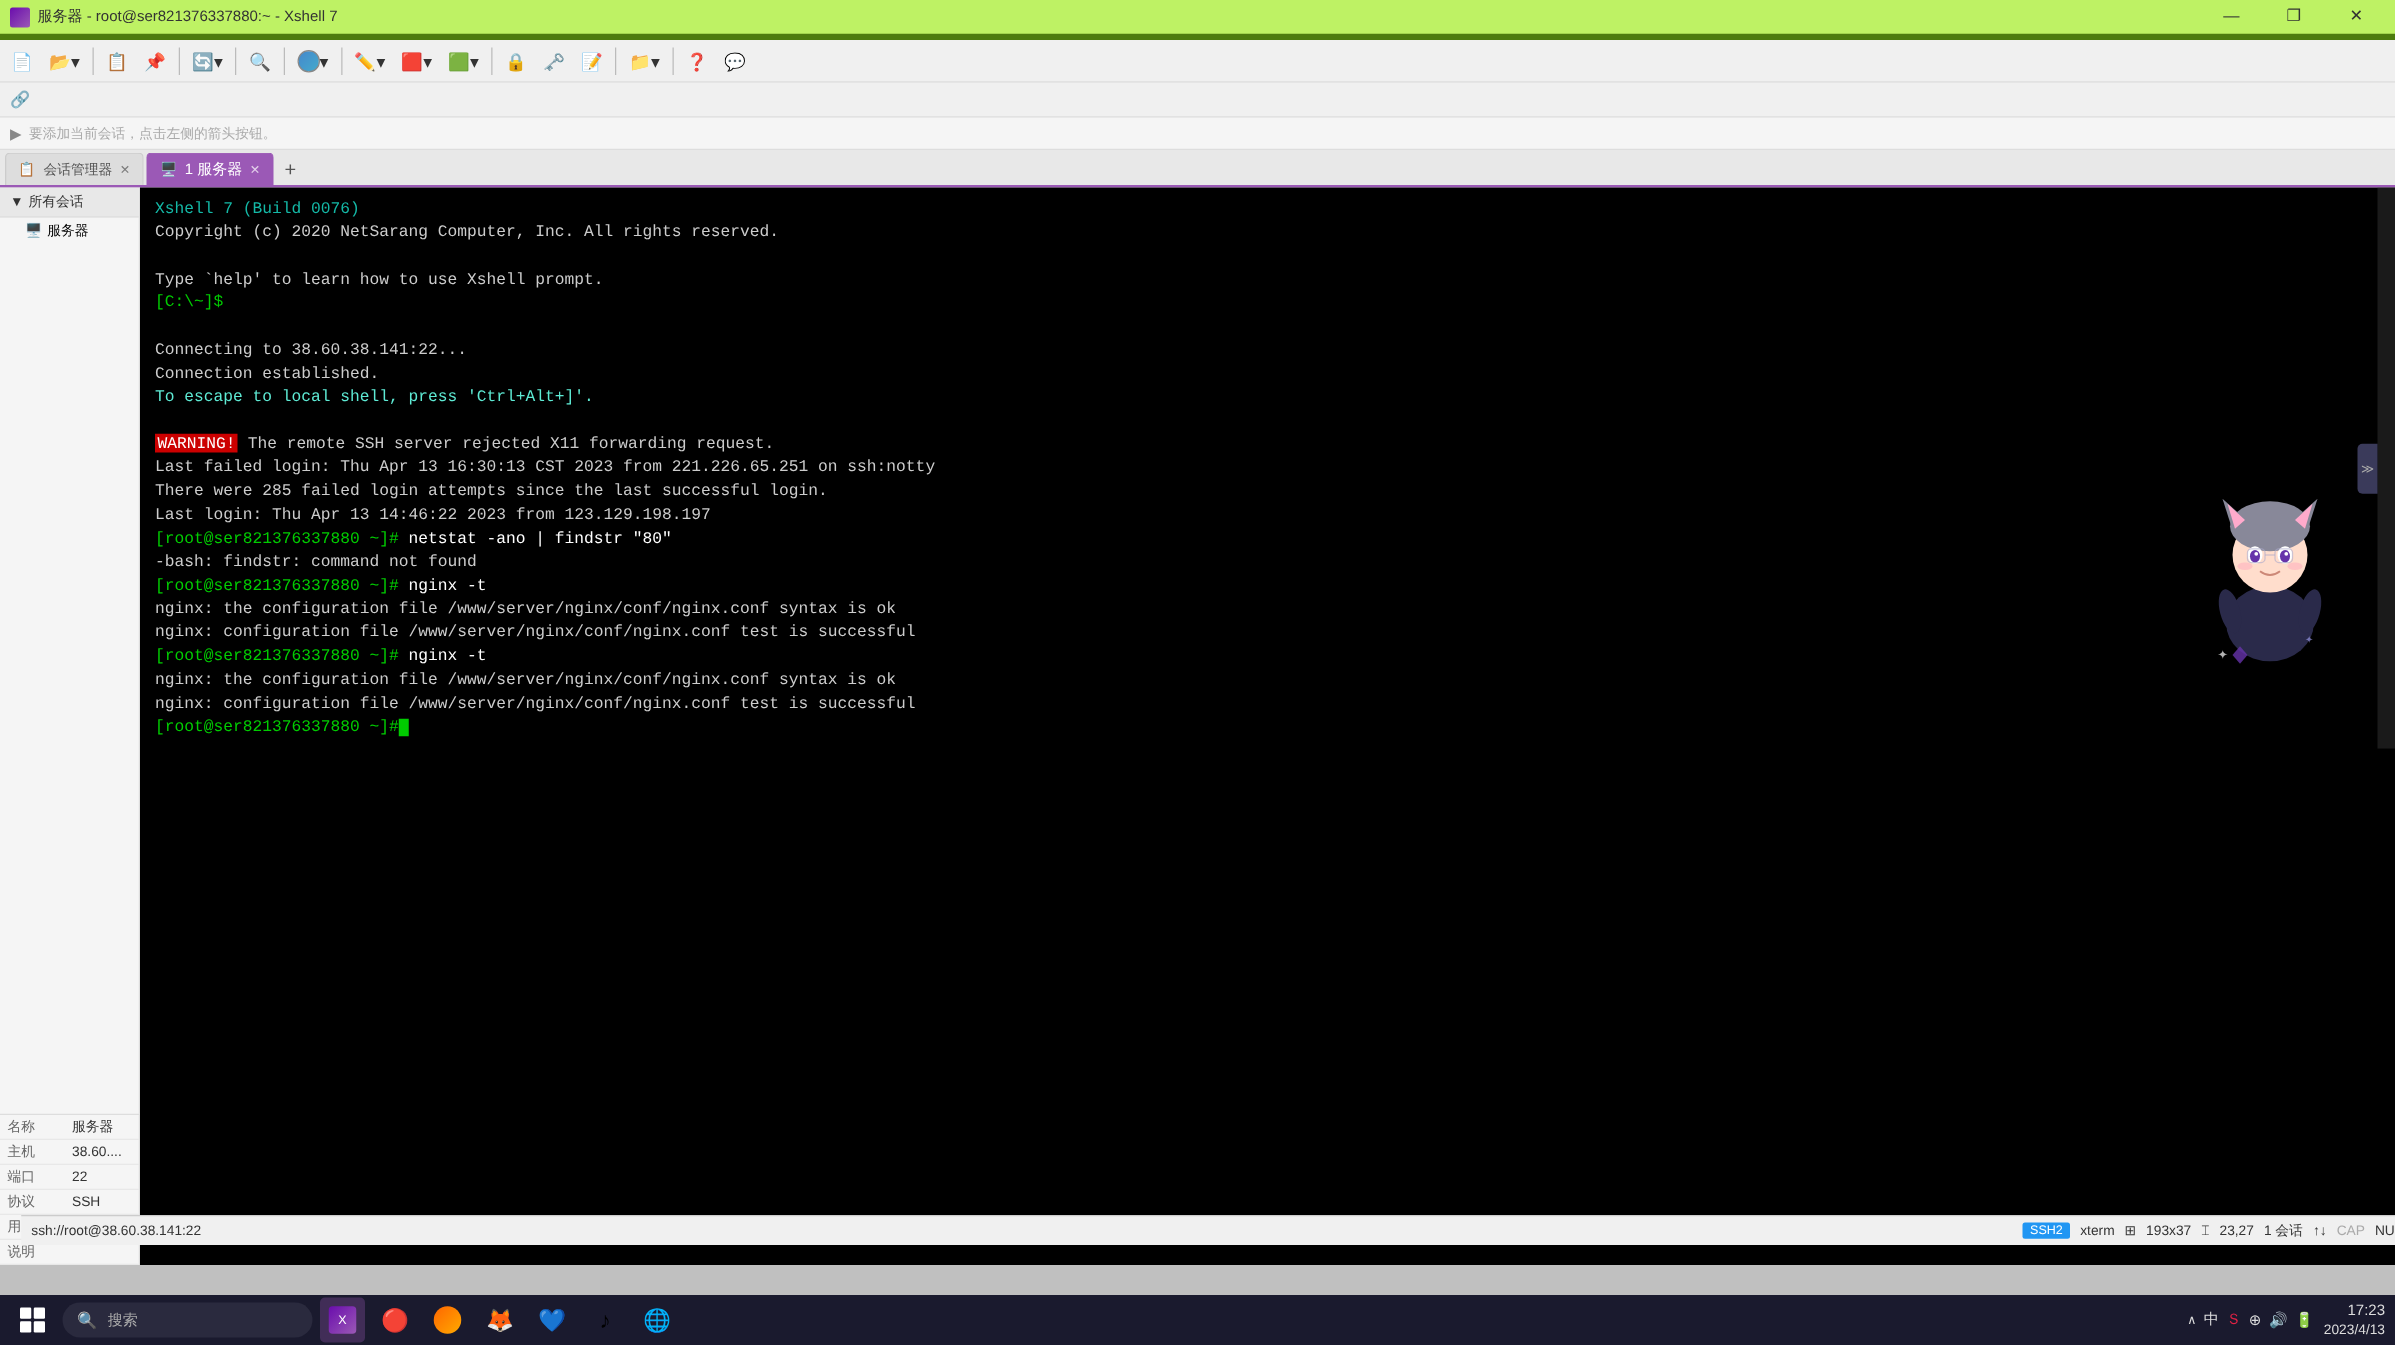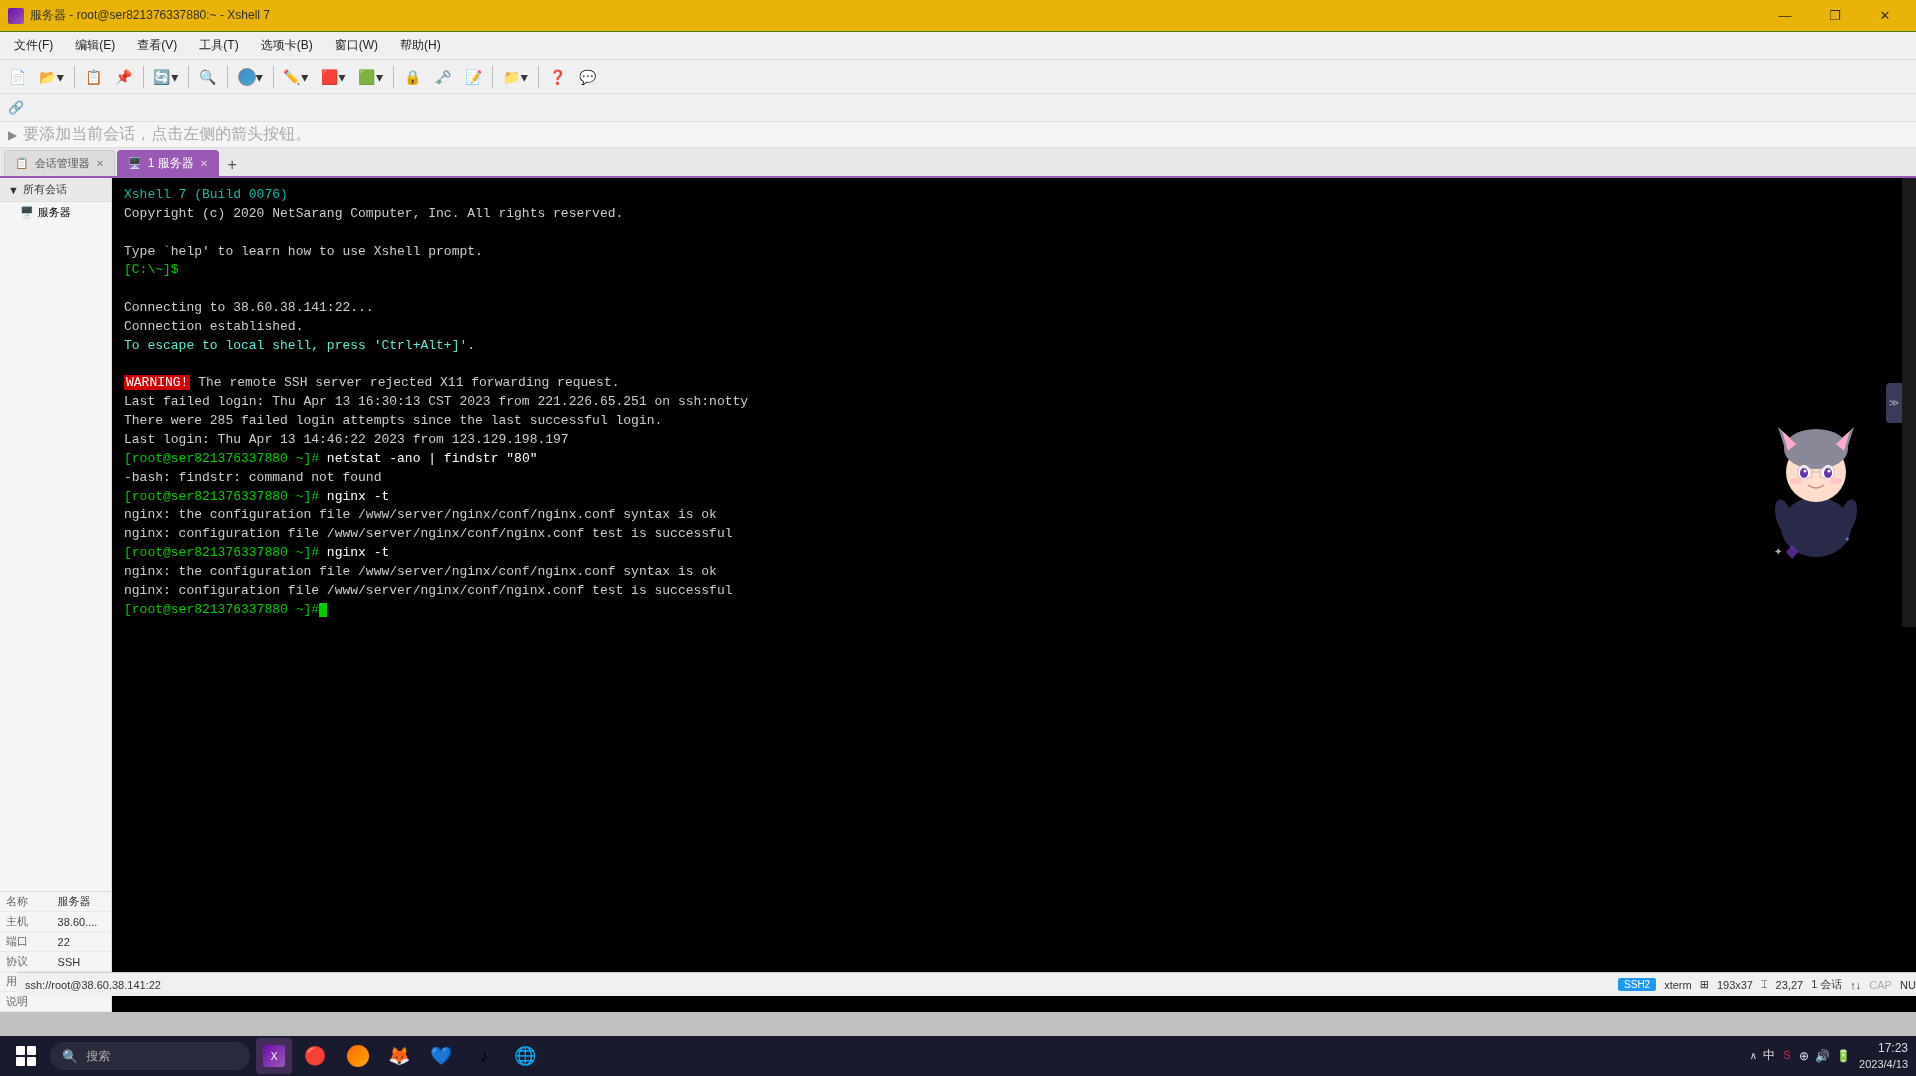--- a/index.html
+++ b/index.html
@@ -8,26 +8,25 @@
       height: 1076px;
       overflow: hidden;
       font-family: 'Segoe UI', sans-serif;
       background: #c0c0c0;
       position: relative;
     }
 
     
     #title-bar {
       height: 32px;
-      background: #eab308;
-      display: flex;
-      align-items: center;
+      background: #bef264;
+      display: flex;
       justify-content: space-between;
       padding: 0 8px;
-      border-bottom: 1px solid #4d7c0f;
+      border-bottom: 5px solid #4d7c0f;
     }
     #title-bar-left {
       display: flex;
       align-items: center;
       gap: 6px;
     }
     #title-icon {
       width: 16px;
       height: 16px;
       background: #444;
@@ -421,29 +420,20 @@
       <div id="title-icon" style="width:16px;height:16px;background:linear-gradient(135deg,#6a0dad,#9b59b6);border-radius:2px;"></div>
       <span id="title-text" style="font-size:12px;color:#333;">服务器 - root@ser821376337880:~ - Xshell 7</span>
     </div>
     <div id="title-bar-controls">
       <button class="title-btn">—</button>
       <button class="title-btn">❐</button>
       <button class="title-btn close">✕</button>
     </div>
   </div>
 
-  <div id="menu-bar">
-  <div class="menu-item">文件(F)</div>
-      <div class="menu-item">编辑(E)</div>
-      <div class="menu-item">查看(V)</div>
-      <div class="menu-item">工具(T)</div>
-      <div class="menu-item">选项卡(B)</div>
-      <div class="menu-item">窗口(W)</div>
-      <div class="menu-item">帮助(H)</div>
-    </div>
 
   <div id="toolbar">
     <button class="tb-btn">📄</button>
     <button class="tb-btn">📂▾</button>
     <div class="tb-separator"></div>
     <button class="tb-btn">📋</button>
     <button class="tb-btn">📌</button>
     <div class="tb-separator"></div>
     <button class="tb-btn">🔄▾</button>
     <div class="tb-separator"></div>
@@ -466,21 +456,21 @@
     <button class="tb-btn">❓</button>
     <button class="tb-btn">💬</button>
   </div>
 
   <div id="address-bar">
     <span style="font-size:13px;">🔗</span>
   </div>
 
   <div id="quick-bar">
     <span style="color:#888;font-size:12px;">▶</span>
-    <span style="font-size:16px;color:#aaa;font-family:Liberation Serif, serif;">要添加当前会话，点击左侧的箭头按钮。</span>
+    <span style="font-size:11px;color:#aaa;font-family:Liberation Serif, serif;">要添加当前会话，点击左侧的箭头按钮。</span>
   </div>
 
   <div id="tab-bar">
     <div class="tab session-mgr">
       <span style="font-size:11px;">📋</span>
       <span>会话管理器</span>
       <span class="tab-close">✕</span>
     </div>
     <div class="tab active">
       <span style="font-size:11px;">🖥️</span>

